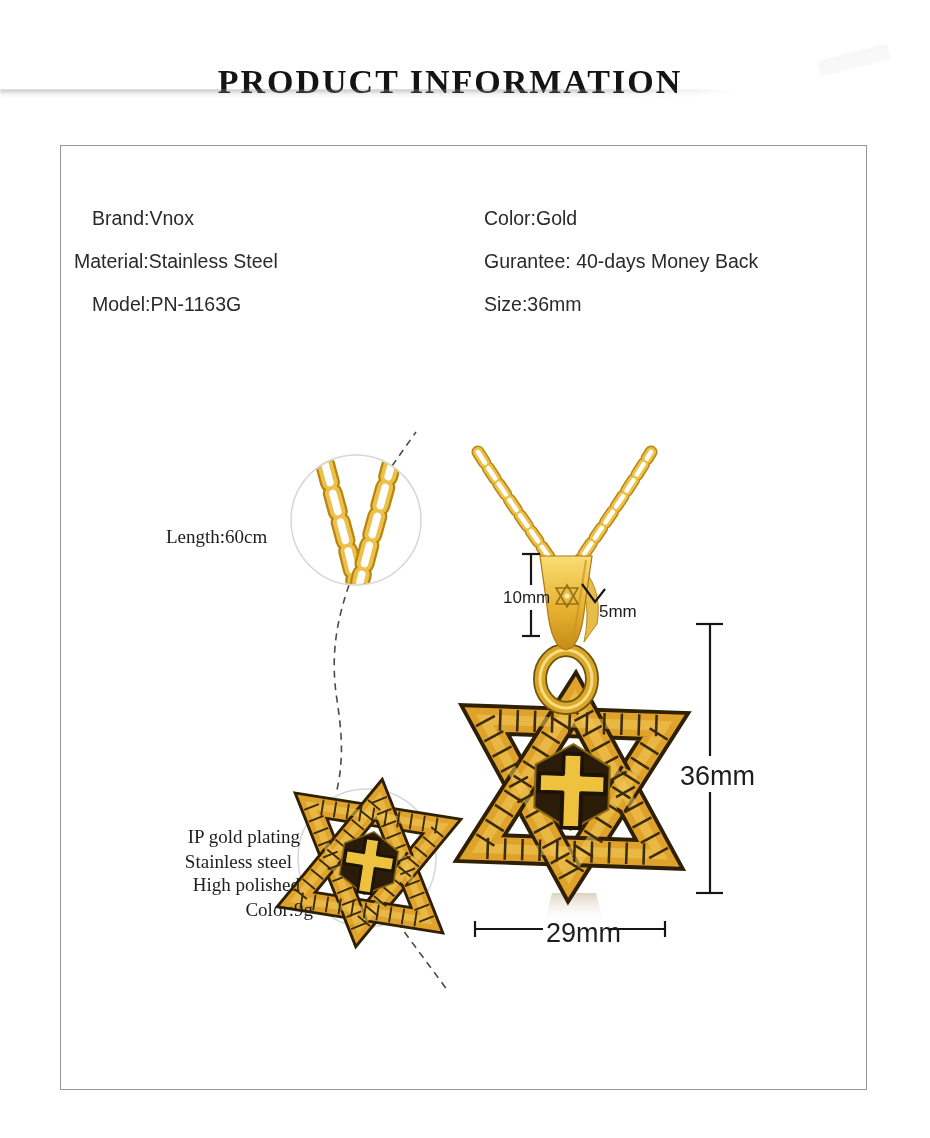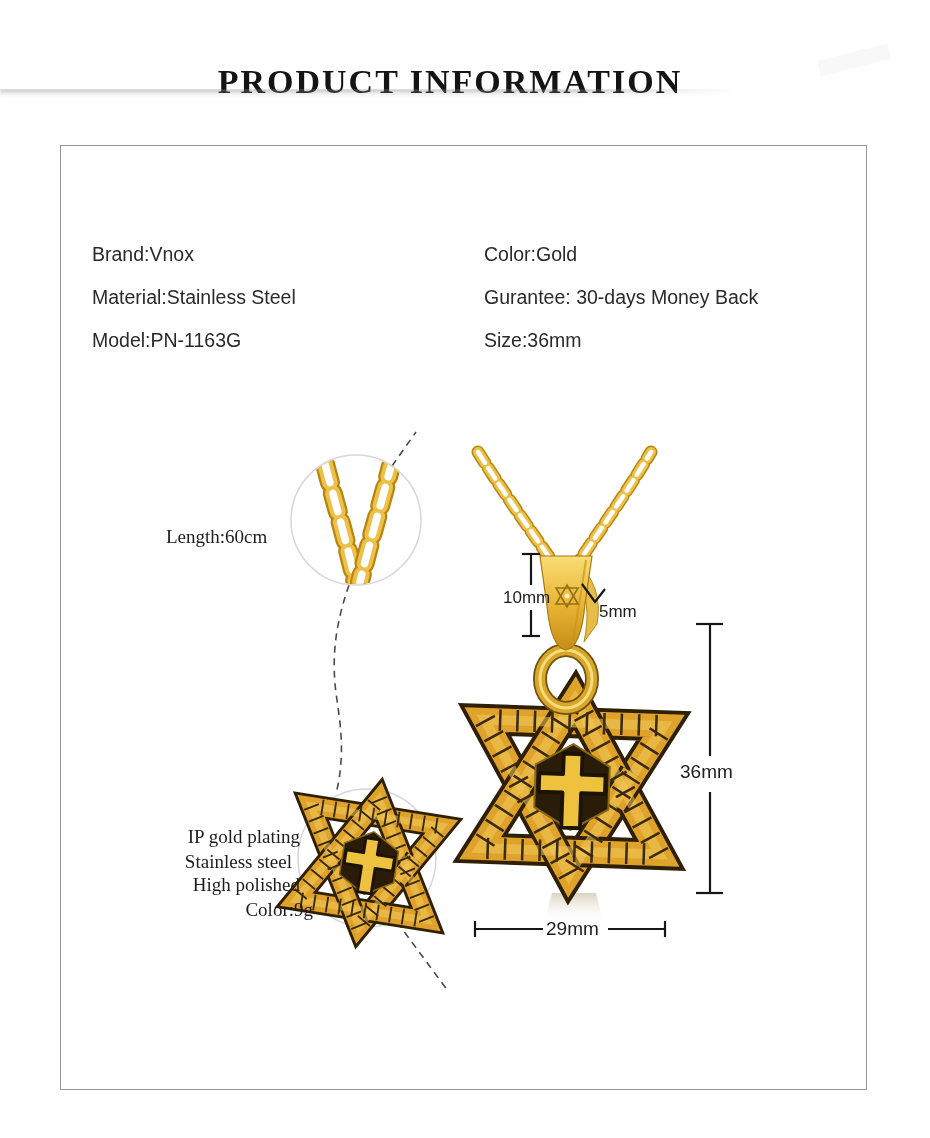--- a/index.html
+++ b/index.html
@@ -24,47 +24,47 @@
   }
   .watermark{
     position:absolute;left:818px;top:52px;width:72px;height:16px;
     background:#bdbdbd;opacity:0.10;transform:rotate(-14deg);
   }
   .card{
     position:absolute;left:60px;top:145px;width:805px;height:943px;
     background:#ffffff;border:1px solid #979797;
   }
   .spec{
-    position:absolute;font-size:19.5px;color:#2a2a2a;white-space:nowrap;margin-top:36px;
+    position:absolute;font-size:19.5px;color:#2a2a2a;white-space:nowrap;
   }
   .lbl{
     position:absolute;color:#1d1d1d;white-space:nowrap;
   }
   .f17{font-size:17px;}
   .f19{font-size:19px;font-family:Liberation Serif, serif;}
-  .f21{font-size:19px;}
+  .f21{font-size:27px;}
   .ra{text-align:left;}
   svg.art{position:absolute;left:0;top:0;pointer-events:none;}
 </style>
 </head>
 <body>
 
 <div class="watermark"></div>
 
 <h1 class="page-title">PRODUCT INFORMATION</h1>
 <div class="title-shadow"></div>
 
 <div class="card"></div>
 
 <div class="spec" style="left:92px;top:207px;">Brand:Vnox</div>
-<div class="spec" style="left:92px;top:250px;text-align:center;">Material:Stainless Steel</div>
+<div class="spec" style="left:74px;top:250px;text-align:center;">Material:Stainless Steel</div>
 <div class="spec" style="left:92px;top:293px;">Model:PN-1163G</div>
 
 <div class="spec" style="left:484px;top:207px;">Color:Gold</div>
-<div class="spec" style="left:484px;top:250px;">Gurantee: 30-days Money Back</div>
+<div class="spec" style="left:484px;top:250px;">Gurantee: 40-days Money Back</div>
 <div class="spec" style="left:484px;top:293px;">Size:36mm</div>
 
 <svg class="art" width="930" height="1138" viewBox="0 0 930 1138">
   <defs>
     <linearGradient id="goldV" x1="0" y1="0" x2="0" y2="1">
       <stop offset="0" stop-color="#f9dd74"></stop>
       <stop offset="0.55" stop-color="#e7b232"></stop>
       <stop offset="1" stop-color="#c68c15"></stop>
     </linearGradient>
     <linearGradient id="refl" x1="0" y1="0" x2="0" y2="1">

